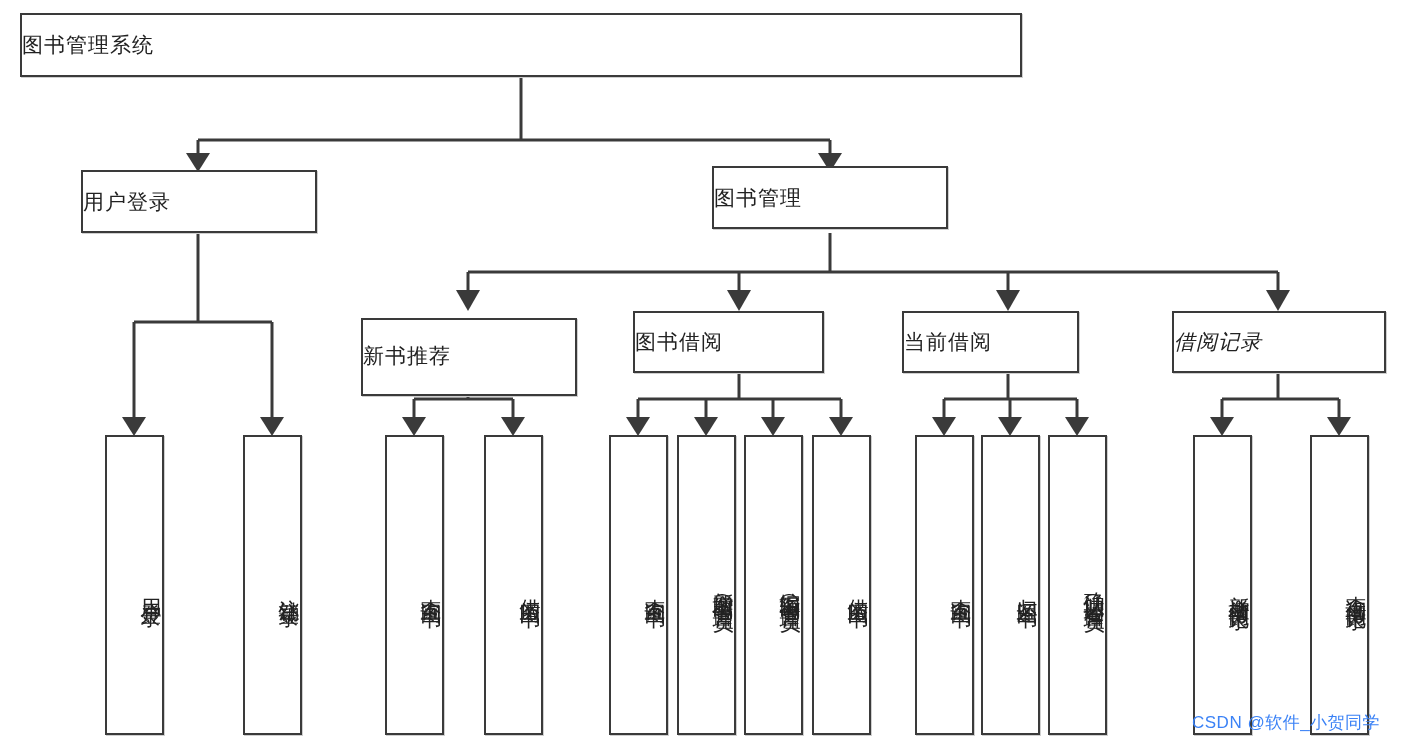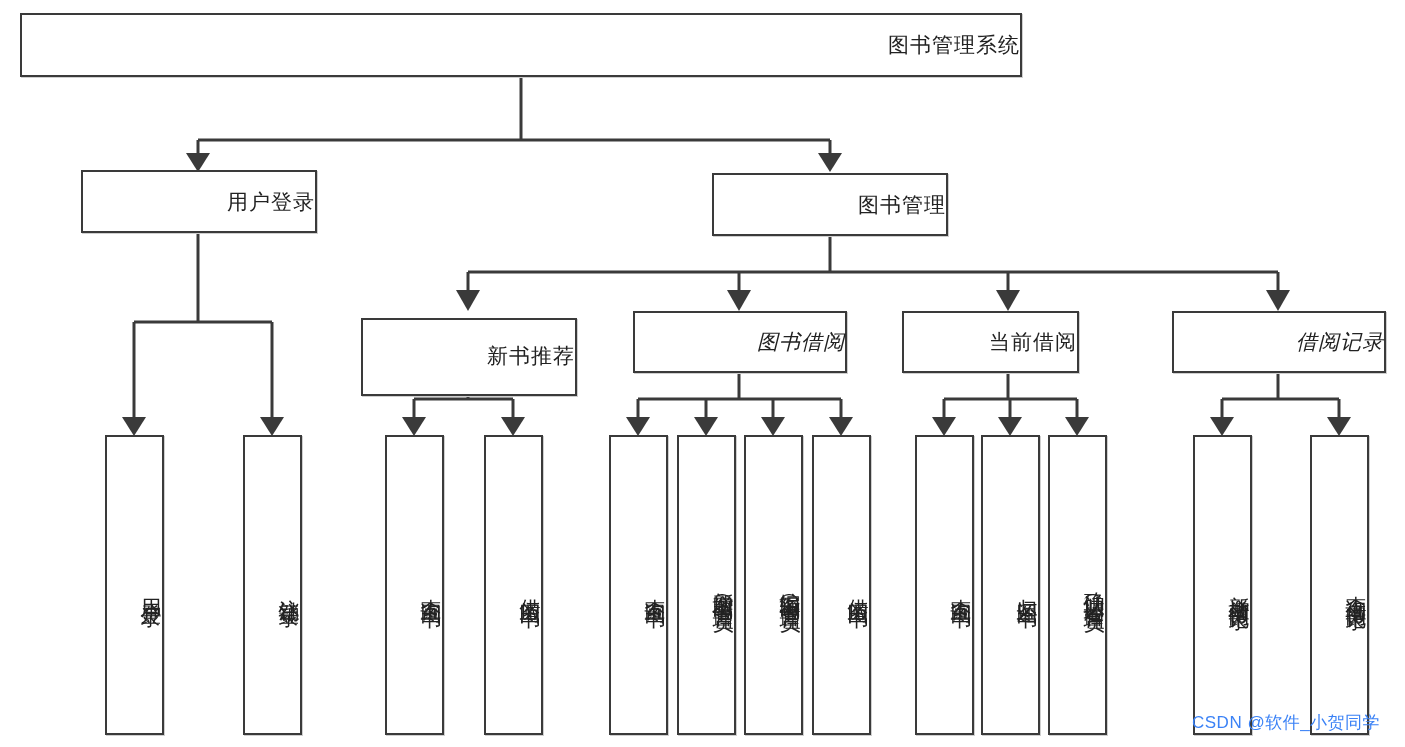--- a/index.html
+++ b/index.html
@@ -23,21 +23,21 @@
     height: 747px;
     pointer-events: none;
   }
   .node {
     position: absolute;
     box-sizing: border-box;
     border: 2.5px solid #3a3a3a;
     background: #ffffff;
     display: flex;
     align-items: center;
-    justify-content: flex-end;
+    justify-content: flex-start;
     color: #222222;
     box-shadow: 1px 1px 0 #cfcfcf;
   }
   .node.horiz {
     font-size: 21px;
     letter-spacing: 1px;
     line-height: 1.1;
   }
   .node.vert {
     writing-mode: vertical-rl;
@@ -146,29 +146,29 @@
   </svg>
 
   <div class="node horiz" style="left:20px; top:13px; width:1002px; height:64px;">
     <span>图书管理系统</span>
   </div>
 
   <div class="node horiz" style="left:81px; top:170px; width:236px; height:63px;">
     <span>用户登录</span>
   </div>
 
-  <div class="node horiz" style="left:712px; top:173px; width:236px; height:63px;">
+  <div class="node horiz" style="left:712px; top:166px; width:236px; height:63px;">
     <span>图书管理</span>
   </div>
 
   <div class="node horiz" style="left:361px; top:318px; width:216px; height:78px;font-family:Liberation Serif, serif;">
     <span>新书推荐</span>
   </div>
 
-  <div class="node horiz" style="left:633px; top:311px; width:214px; height:62px;font-style:italic;">
+  <div class="node horiz" style="left:633px; top:311px; width:191px; height:62px;">
     <span>图书借阅</span>
   </div>
 
   <div class="node horiz" style="left:902px; top:311px; width:177px; height:62px;">
     <span>当前借阅</span>
   </div>
 
   <div class="node horiz" style="left:1172px; top:311px; width:214px; height:62px;font-style:italic;">
     <span>借阅记录</span>
   </div>

